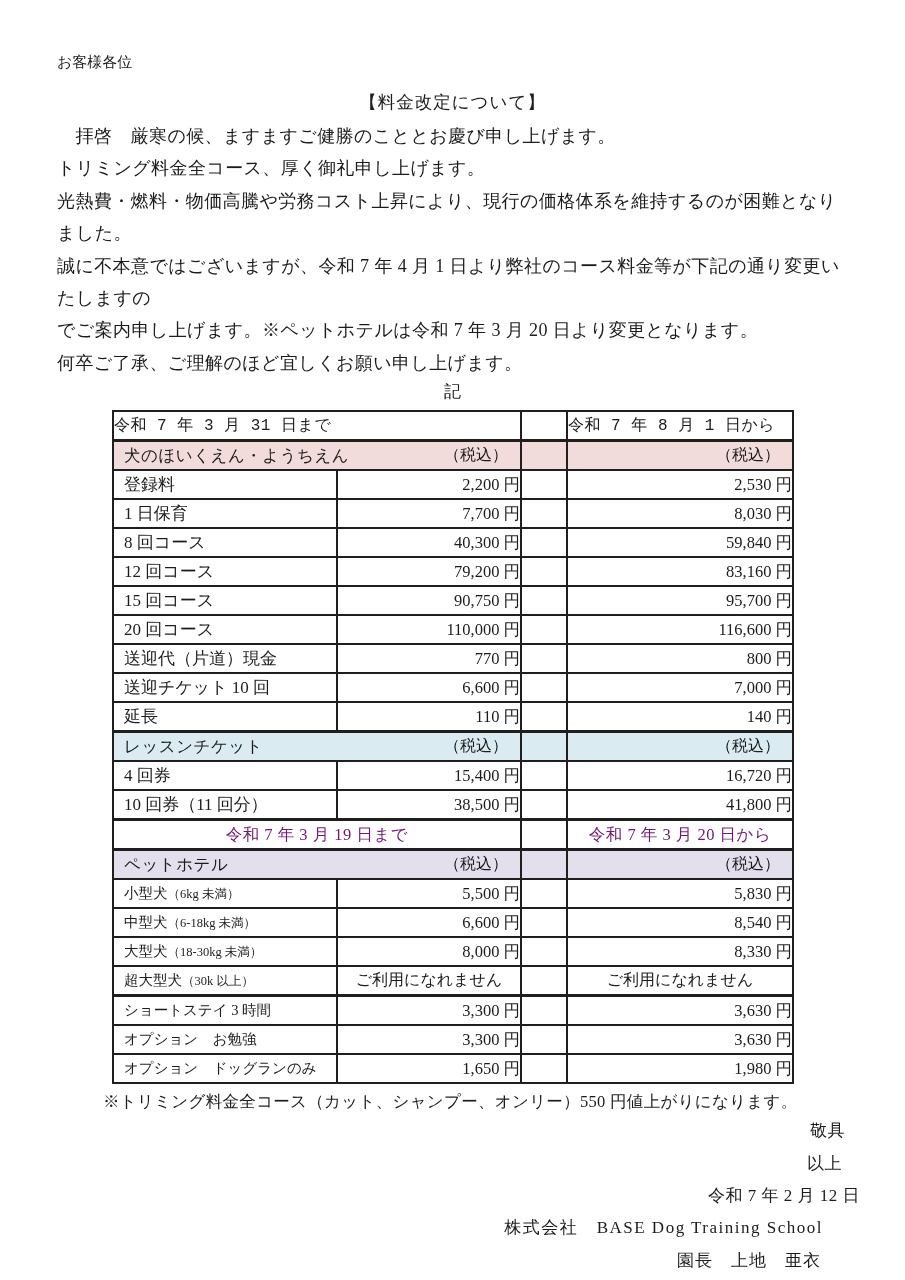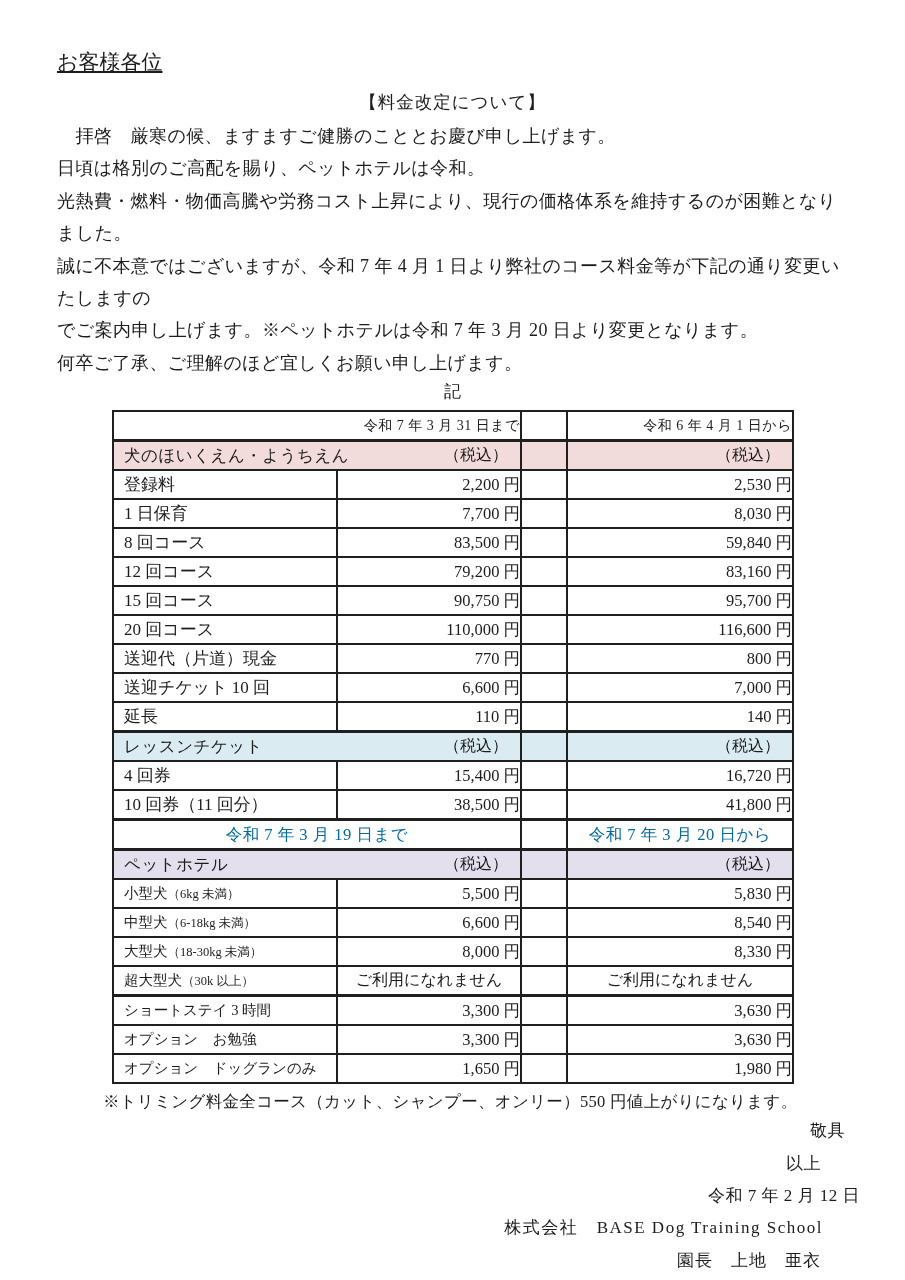--- a/index.html
+++ b/index.html
@@ -6,21 +6,21 @@
   body {
     width: 905px; height: 1280px;
     font-family: "Liberation Serif", "DejaVu Serif", serif;
     color: #1c1c1c;
     overflow: hidden;
   }
   .page { width: 905px; height: 1280px; position: relative; }
 
   .salutation {
     margin: 50px 0 16px 57px;
-    font-size: 21px; line-height: 24px; text-decoration: underline;
+    font-size: 15px; line-height: 24px;
   }
   .doc-title {
     text-align: center;
     font-size: 17.5px;
     margin-top: 11px;
     letter-spacing: 1px;
   }
   .body-lines { margin: 6px 55px 0 57px; }
   .body-line { font-size: 18px; line-height: 32.4px; letter-spacing: 0.4px; white-space: pre-wrap; }
   .ki-marker { text-align: center; font-size: 17px; line-height: 26px; margin-top: 0px; }
@@ -40,21 +40,21 @@
     border: 2px solid #1f1f1f;
     height: 27px;
     padding: 0;
     box-sizing: content-box;
     vertical-align: middle;
     font-size: 17px;
     overflow: hidden;
   }
   tr.thick-top td { border-top-width: 3px; }
 
-  td.hdr-cell { text-align: right; font-size: 14px; letter-spacing: 0.5px; }
+  td.hdr-cell { text-align: left; font-size: 16px; letter-spacing: 0.5px; font-family: Liberation Mono, monospace; }
   td.gap-cell {}
 
   td.label-cell { text-align: left; padding-left: 10px; }
   td.price-cell { text-align: right; padding-right: 0; font-size: 16.5px; }
   td.center-val { text-align: center; padding-right: 0; font-size: 16px; }
 
   tr.small-row td.label-cell { font-size: 14.5px; }
   .paren-small { font-size: 12.5px; }
 
   td.section-cell { padding: 0 12px 0 10px; }
@@ -63,68 +63,68 @@
     width: 100%; height: 100%;
   }
   td.section-cell .sec-label { font-size: 16.5px; letter-spacing: 0.5px; }
   td.section-cell .sec-tax { font-size: 16px; }
   td.tax-right { text-align: right; padding-right: 12px; font-size: 16px; }
 
   tr.bg-pink td     { background: #f2dcdb; }
   tr.bg-blue td     { background: #daecf2; }
   tr.bg-lavender td { background: #e4dfec; }
 
-  tr.red-row td { color: #0369a1; text-align: center; font-size: 16.5px; letter-spacing: 0.5px; }
+  tr.red-row td { color: #701a75; text-align: center; font-size: 16.5px; letter-spacing: 0.5px; }
 
   .footnote {
     margin: 7px 0 0 103px;
     font-size: 16.5px;
     letter-spacing: 0.3px;
   }
 
   .closing-block { margin-top: 2px; }
   .closing-line { text-align: right; font-size: 17px; line-height: 32.4px; letter-spacing: 0.5px; }
   .pr-keigu   { padding-right: 60px; }
-  .pr-ijou    { padding-right: 84px; }
+  .pr-ijou    { padding-right: 63px; }
   .pr-date    { padding-right: 45px; }
   .pr-company { padding-right: 82px; letter-spacing: 1.5px; }
   .pr-signer  { padding-right: 84px; letter-spacing: 1px; }
 </style>
 </head>
 <body>
 
 <div class="page">
 
   <div class="salutation">お客様各位</div>
 
   <div class="doc-title">【料金改定について】</div>
 
   <div class="body-lines" id="body-lines">
       <div class="body-line">　拝啓　厳寒の候、ますますご健勝のこととお慶び申し上げます。</div>
-      <div class="body-line">日頃は格別のご高配を賜り、ペットホテルは令和。</div>
+      <div class="body-line">トリミング料金全コース、厚く御礼申し上げます。</div>
       <div class="body-line">光熱費・燃料・物価高騰や労務コスト上昇により、現行の価格体系を維持するのが困難となりました。</div>
       <div class="body-line">誠に不本意ではございますが、令和 7 年 4 月 1 日より弊社のコース料金等が下記の通り変更いたしますの</div>
       <div class="body-line">でご案内申し上げます。※ペットホテルは令和 7 年 3 月 20 日より変更となります。</div>
       <div class="body-line">何卒ご了承、ご理解のほど宜しくお願い申し上げます。</div>
     </div>
 
   <div class="ki-marker">記</div>
 
   <table class="price-table">
     <colgroup>
       <col class="c-item">
         <col class="c-old">
         <col class="c-gap">
         <col class="c-new">
     </colgroup>
     <tbody id="price-table-body">
         <tr>
           <td colspan="2" class="hdr-cell">令和 7 年 3 月 31 日まで</td>
           <td class="gap-cell"></td>
-          <td class="hdr-cell">令和 6 年 4 月 1 日から</td>
+          <td class="hdr-cell">令和 7 年 8 月 1 日から</td>
         </tr>
         <tr class="thick-top bg-pink">
           <td colspan="2" class="section-cell">
             <span class="sec-inner">
               <span class="sec-label">犬のほいくえん・ようちえん</span>
               <span class="sec-tax">（税込）</span>
             </span>
           </td>
           <td class="gap-cell"></td>
           <td class="tax-right">（税込）</td>
@@ -136,21 +136,21 @@
           <td class="price-cell">2,530 円</td>
         </tr>
         <tr>
           <td class="label-cell"><span>1 日保育</span></td>
           <td class="price-cell">7,700 円</td>
           <td class="gap-cell"></td>
           <td class="price-cell">8,030 円</td>
         </tr>
         <tr>
           <td class="label-cell"><span>8 回コース</span></td>
-          <td class="price-cell">83,500 円</td>
+          <td class="price-cell">40,300 円</td>
           <td class="gap-cell"></td>
           <td class="price-cell">59,840 円</td>
         </tr>
         <tr>
           <td class="label-cell"><span>12 回コース</span></td>
           <td class="price-cell">79,200 円</td>
           <td class="gap-cell"></td>
           <td class="price-cell">83,160 円</td>
         </tr>
         <tr>

